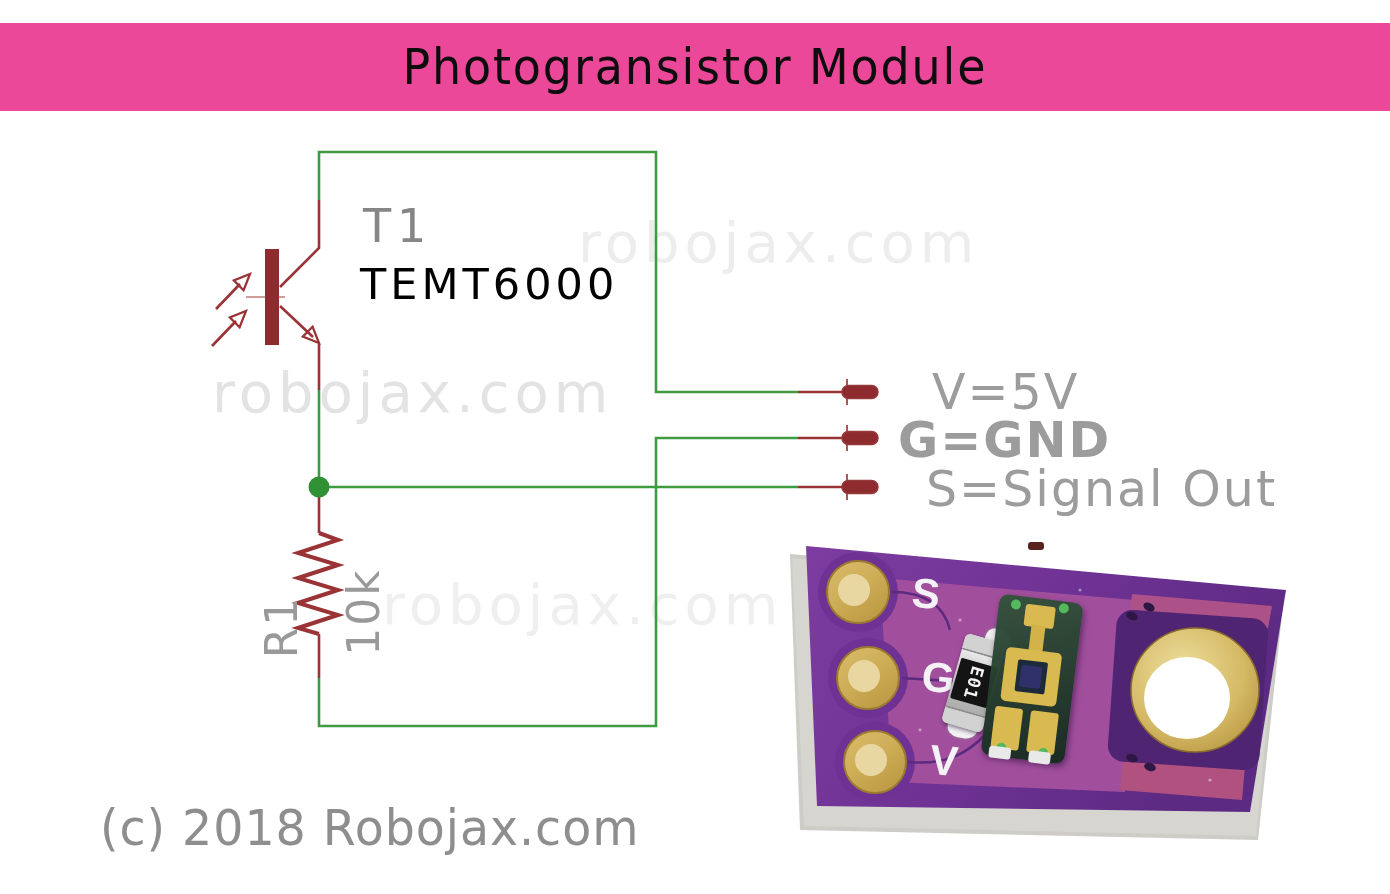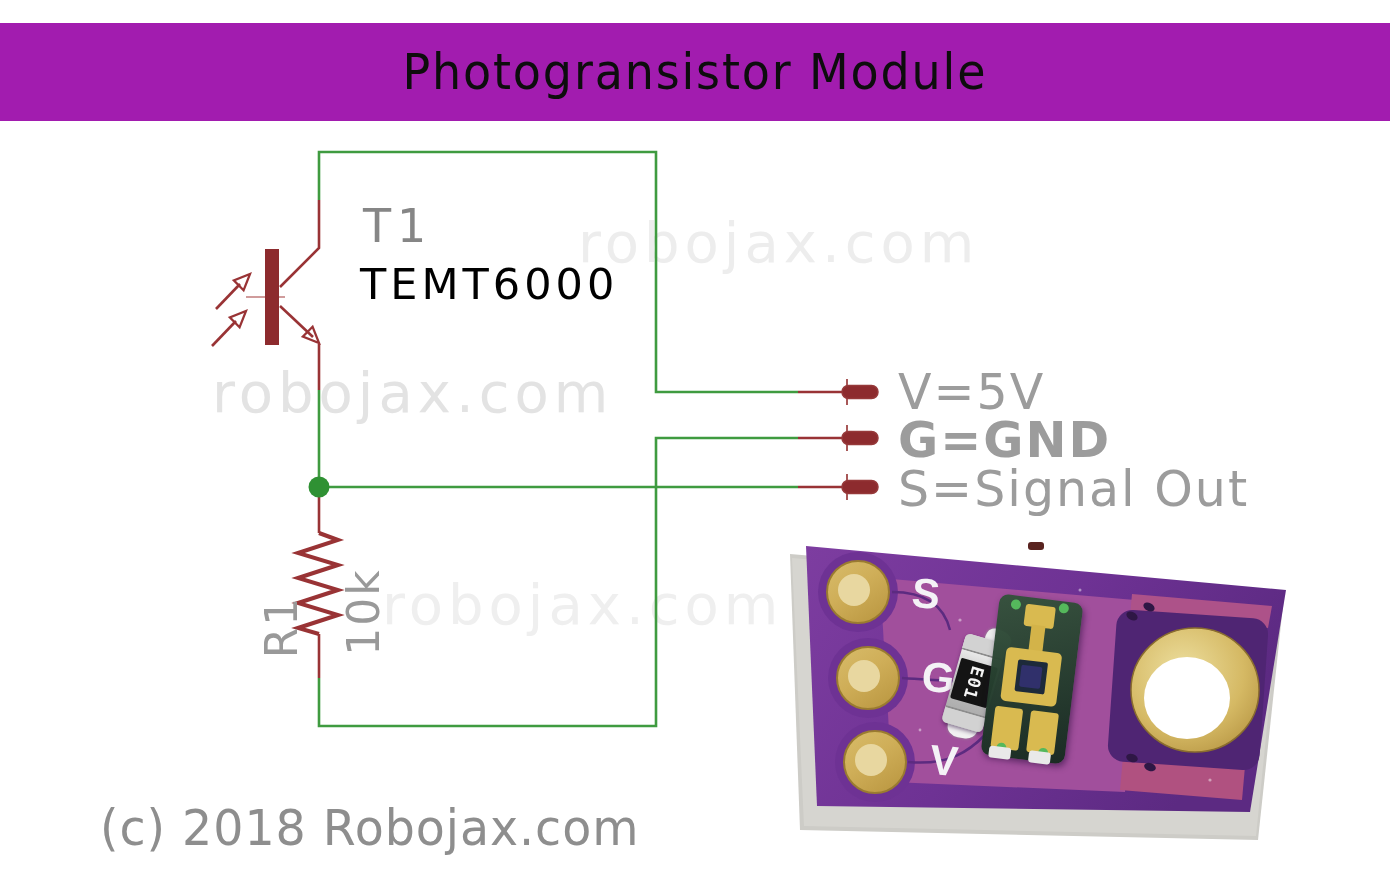--- a/index.html
+++ b/index.html
@@ -2,38 +2,38 @@
 <html><head>
 <meta charset="utf-8">
 <style>
   html,body{margin:0;padding:0;background:#ffffff;}
   #canvas{
     position:relative;width:1390px;height:894px;background:#ffffff;overflow:hidden;
     font-family:"DejaVu Sans","Liberation Sans",sans-serif;
   }
   
   .title-bar{
-    position:absolute;left:0;top:23px;width:1390px;height:98px;background:#a21caf;
+    position:absolute;left:0;top:23px;width:1390px;height:88px;background:#ec4899;
     display:flex;align-items:center;justify-content:center;
   }
   .title-bar .txt{
     font-size:50px;color:#0d0d0d;letter-spacing:2px;transform:scaleX(.92);
     transform-origin:center;white-space:nowrap;
   }
   
   .wm{position:absolute;font-size:56px;letter-spacing:5px;white-space:nowrap;user-select:none;}
   .wm1{left:578px;top:210px;color:#ededed;}
   .wm2{left:212px;top:360px;color:#e3e3e3;}
   .wm3{left:382px;top:572px;color:#efefef;}
   
   .lbl{position:absolute;color:#8b8b8b;white-space:nowrap;}
   .lbl-t1{left:363px;top:199px;font-size:46px;letter-spacing:6px;color:#868686;}
   .lbl-part{left:360px;top:259px;font-size:43px;letter-spacing:4px;color:#000000;}
   .pin-lbl{position:absolute;left:898px;font-size:49px;color:#9c9c9c;letter-spacing:2px;white-space:nowrap;}
-  .pin-v{top:364px;} .pin-g{top:412px;font-weight:bold;} .pin-s{top:461px;}
+  .pin-v{top:364px;margin-left:34px;} .pin-g{top:412px;font-weight:bold;} .pin-s{top:461px;margin-left:28px;}
   .rot-lbl{position:absolute;width:0;height:0;}
   .rot-lbl>span{
     position:absolute;transform:translate(-50%,-50%) rotate(-90deg);
     font-size:44px;color:#999999;letter-spacing:2px;white-space:nowrap;display:block;
   }
   .lbl-r1{left:281px;top:627px;} .lbl-10k{left:363px;top:612px;}
   .copyright{
     position:absolute;left:100px;top:799px;font-size:50px;color:#8e8e8e;
     letter-spacing:1px;transform:scaleX(.95);transform-origin:left center;white-space:nowrap;
   }

